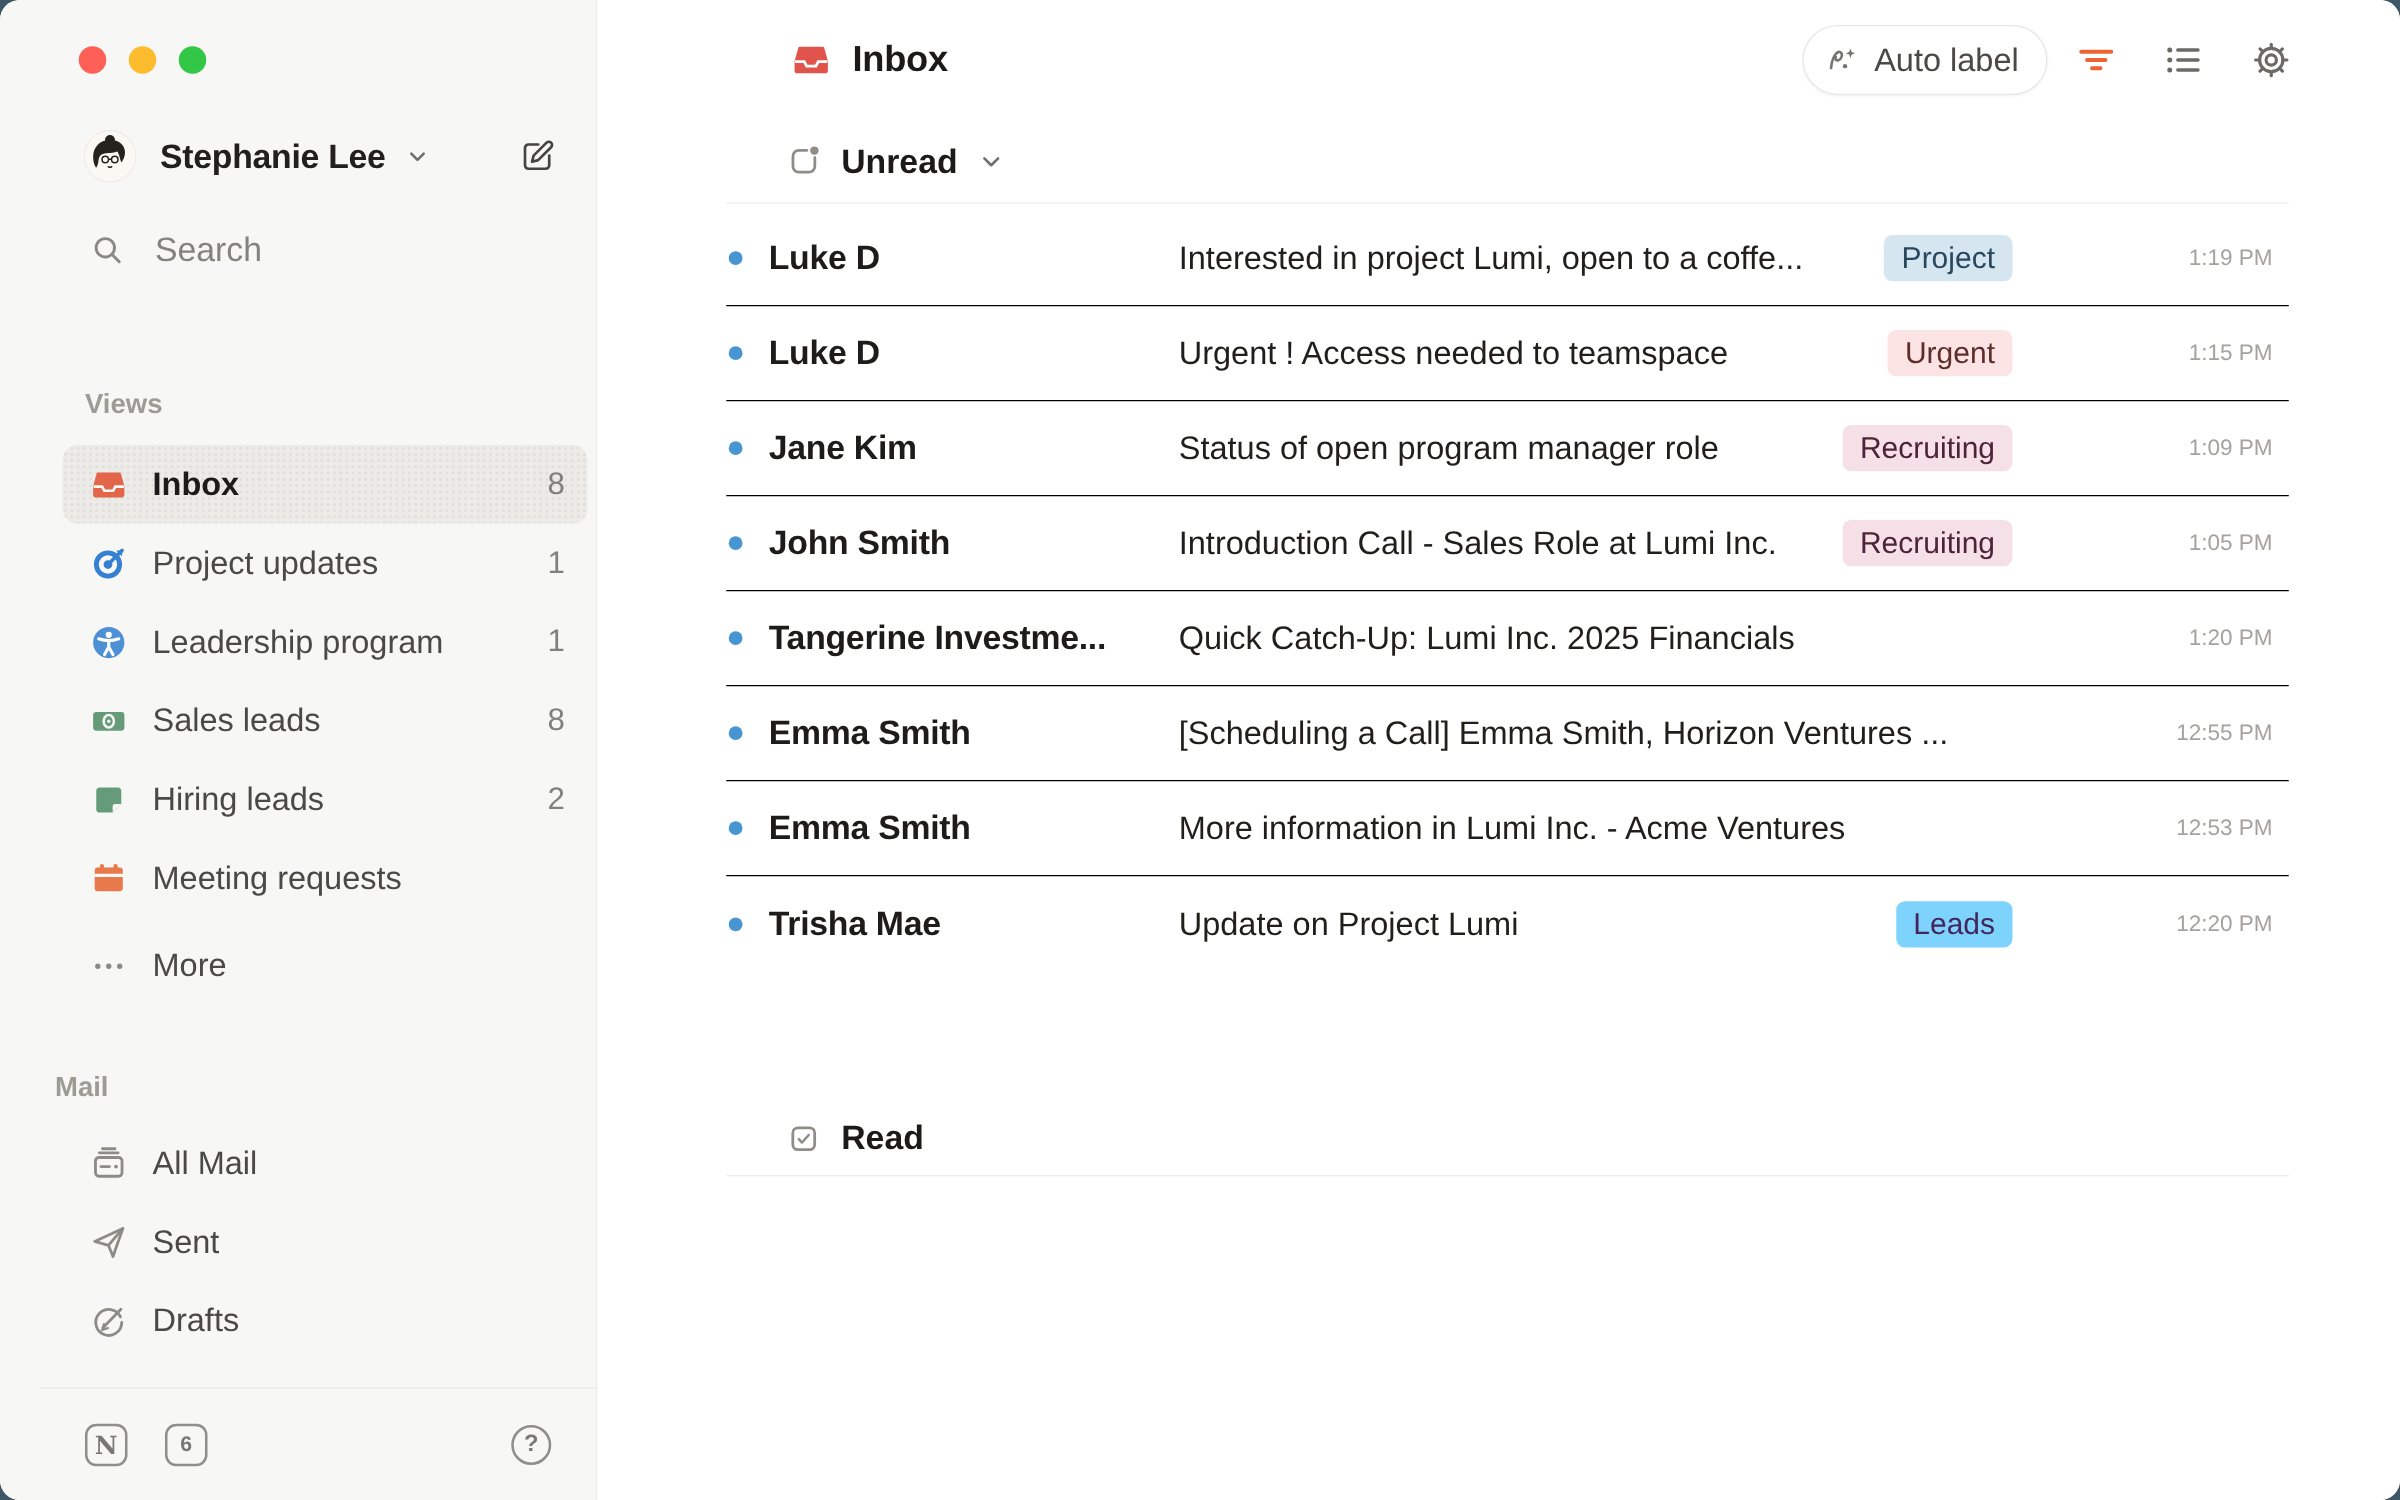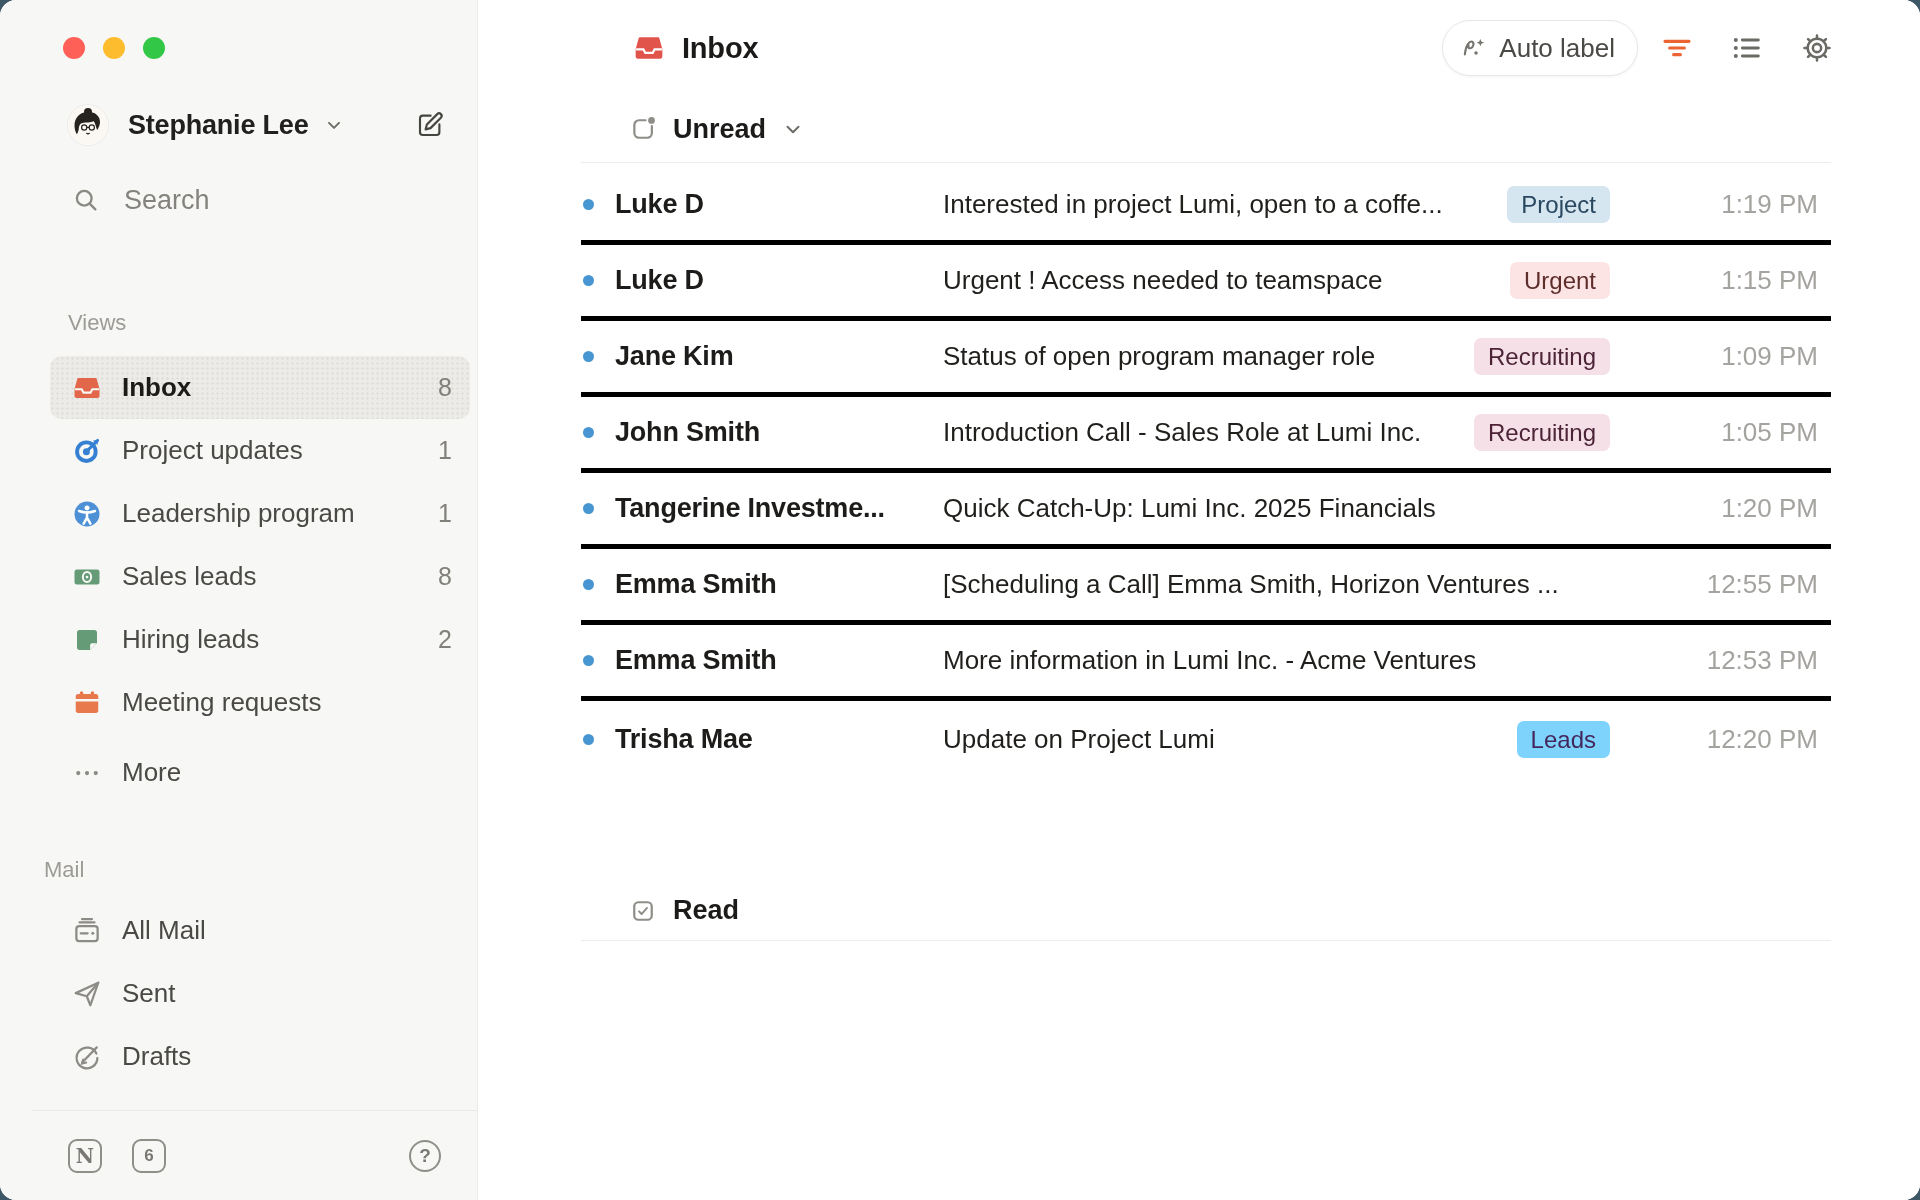--- a/index.html
+++ b/index.html
@@ -31,21 +31,21 @@
   .user-row { margin:46px 31px 0 36px; height:40px; display:flex; align-items:center; }
   .avatar { width:40px; height:40px; border-radius:50%; overflow:hidden; flex:0 0 40px; background:#fff; box-shadow:0 0 0 1px rgba(0,0,0,.05); }
   .user-name { margin-left:20px; font-size:27px; font-weight:700; color:#21201E; letter-spacing:-.2px; }
   .user-chevron { margin-left:16px; display:flex; align-items:center; }
   .compose-btn { margin-left:auto; width:32px; height:32px; display:flex; align-items:center; justify-content:center; cursor:pointer; }
 
   .search-row { margin:35px 31px 0 40px; height:40px; display:flex; align-items:center; cursor:pointer; }
   .search-label { margin-left:24px; font-size:27px; color:#84827D; }
 
   .nav { display:flex; flex-direction:column; }
-  .nav-section-label { margin:90px 0 0 36px; font-size:22px; font-weight:400; color:#9D9B96; height:24px; }
+  .nav-section-label { margin:90px 0 0 36px; font-size:22px; font-weight:700; color:#9D9B96; height:24px; }
   .nav-section-label.mail { margin-top:53px;margin-left:12px; }
   .nav-items { margin-top:22px; }
   .nav-items.mail { margin-top:18px; }
   .nav-item {
     height:63px; margin:0 7px 0 18px; padding:0 18px 0 22px;
     display:flex; align-items:center; border-radius:12px; cursor:pointer;
   }
   .nav-item.selected {
     background-color:#ECEBE8;
     background-image:radial-gradient(rgba(0,0,0,.05) 1.2px, transparent 1.2px);
@@ -94,32 +94,32 @@
     height:67px; display:flex; align-items:center; padding-left:48px;
     border-bottom:1px solid #EDECEA;
   }
   .sec-head-label { margin-left:16px; font-size:27px; font-weight:700; color:#1C1B19; }
   .sec-head .chev { margin-left:16px; display:flex; align-items:center; }
   .sec-head.read { margin-top:104px; height:60px; border-bottom:1px solid #EDECEA; }
 
   .rows { padding-top:6px; display:flex; flex-direction:column; }
   .mail-row {
     height:76px; display:flex; align-items:center;
-    border-bottom:5px solid #000000; cursor:pointer;
+    border-bottom:1px solid #000000; cursor:pointer;
   }
   .mail-row:last-child { border-bottom:none; }
   .dot-cell { width:34px; flex:0 0 34px; padding-left:2px; display:flex; align-items:center; }
   .unread-dot { width:11px; height:11px; border-radius:50%; background:#4896D1; }
   .sender { width:328px; flex:0 0 328px; font-size:27px; font-weight:700; color:#1D1C1A; letter-spacing:-.2px; white-space:nowrap; overflow:hidden; }
   .subject { flex:1 1 auto; font-size:26px; color:#211F1C; white-space:nowrap; overflow:hidden; text-overflow:ellipsis; padding-right:16px; }
   .label-pill {
     flex:0 0 auto; margin-right:16px; height:37px; line-height:37px;
     padding:0 14px; border-radius:7px; font-size:24px; font-weight:500; white-space:nowrap;
   }
-  .time { width:205px; flex:0 0 205px; text-align:right; padding-right:13px; font-size:26px; color:#A5A39F; white-space:nowrap; }
+  .time { width:205px; flex:0 0 205px; text-align:right; padding-right:13px; font-size:18px; color:#A5A39F; white-space:nowrap; }
 
   svg { display:block; }
 </style>
 </head>
 <body>
 
 <div class="window">
 
   <div class="sidebar">
 

